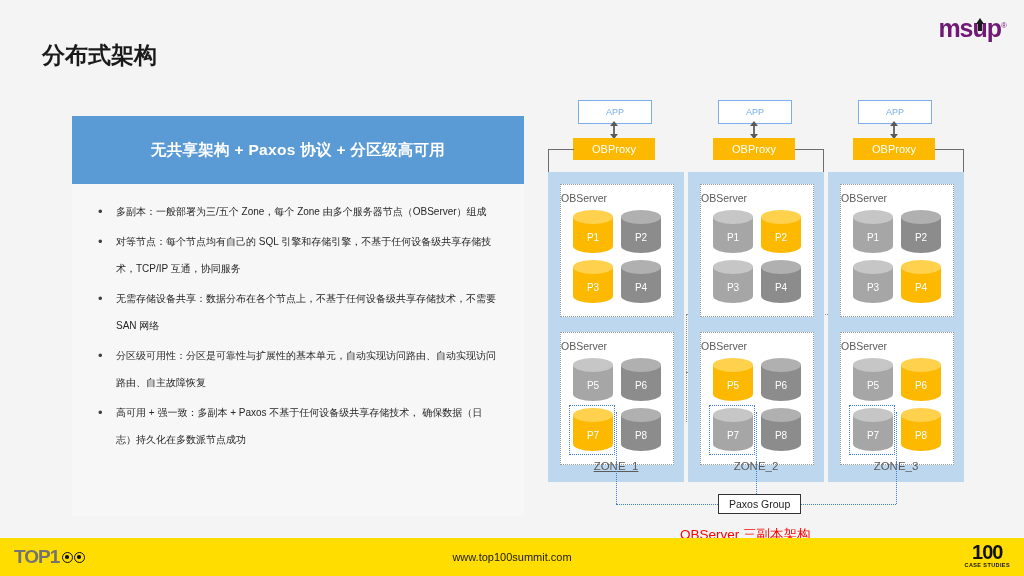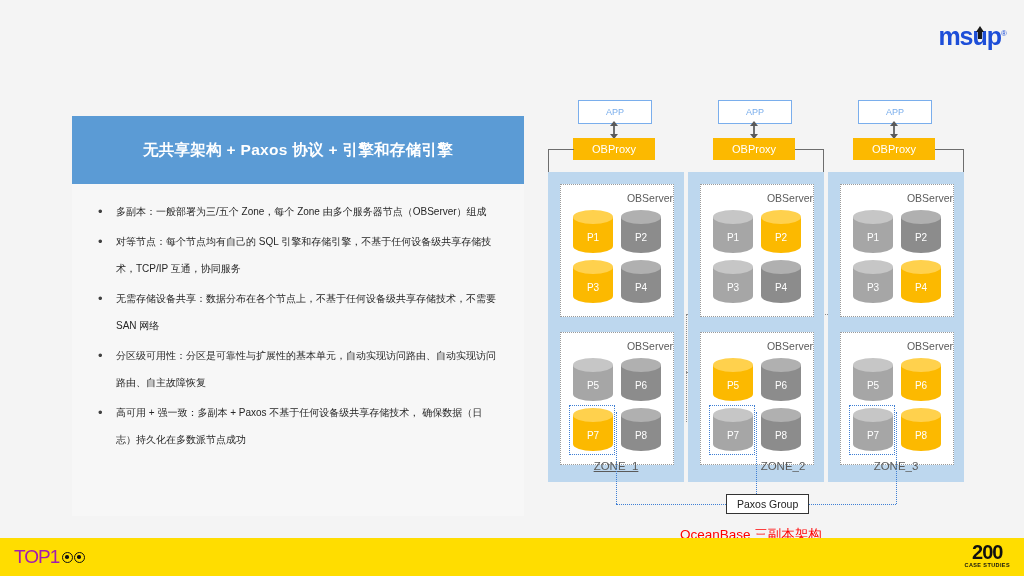--- a/index.html
+++ b/index.html
@@ -5,22 +5,22 @@
   html,body{margin:0;padding:0;}
   body{
     width:1024px;height:576px;position:relative;overflow:hidden;
     background:#f4f4f4;
     font-family:"Liberation Sans","DejaVu Sans",sans-serif;
     -webkit-font-smoothing:antialiased;
   }
   .slide{position:absolute;inset:0;background:#f4f4f4;}
 
   
-  .msup{position:absolute;right:18px;top:24px;font-size:25px;font-weight:bold;
-        letter-spacing:-1px;color:#1d4ed8;line-height:1;}
+  .msup{position:absolute;right:18px;top:16px;font-size:25px;font-weight:bold;
+        letter-spacing:-1px;color:#701a75;line-height:1;}
   .msup .ux{position:relative;display:inline-block;}
   .msup .arrow{position:absolute;left:50%;top:2px;transform:translateX(-50%);
         width:0;height:0;border-left:4px solid transparent;border-right:4px solid transparent;
         border-bottom:6px solid #1a1a1a;}
   .msup .arrow:after{content:"";position:absolute;left:-2px;top:6px;width:4px;height:7px;background:#1a1a1a;}
   .msup .reg{font-size:8px;vertical-align:super;font-weight:normal;}
 
   
   .title{position:absolute;left:42px;top:40px;font-size:23px;font-weight:bold;color:#1a1a1a;}
 
@@ -39,21 +39,21 @@
        color:#7aaeec;font-size:9px;display:flex;align-items:center;justify-content:center;}
   .obproxy{position:absolute;width:82px;height:22px;background:#fcb900;color:#fff;font-size:11px;
        display:flex;align-items:center;justify-content:center;}
   .vconn{position:absolute;width:1.5px;background:#6d6d6d;}
   .arwup,.arwdn{position:absolute;width:0;height:0;border-left:4px solid transparent;border-right:4px solid transparent;}
   .arwup{border-bottom:5px solid #5a5a5a;}
   .arwdn{border-top:5px solid #5a5a5a;}
 
   .zone{position:absolute;width:136px;top:80px;height:310px;background:#bdd7ee;}
   .observer{position:absolute;left:12px;width:112px;background:#fff;border:1px dotted #9a9a9a;}
-  .observer .ostitle{text-align:right;font-size:10.5px;color:#5a5a5a;padding-top:7px;}
+  .observer .ostitle{text-align:left;font-size:10.5px;color:#5a5a5a;padding-top:7px;}
   .grid{display:flex;flex-wrap:wrap;justify-content:center;padding:6px 8px 10px 8px;gap:4px 8px;}
   .cyl{position:relative;width:40px;height:46px;}
   .cyl .body{position:absolute;left:0;top:7px;width:40px;height:36px;border-radius:0 0 20px 20px/0 0 7px 7px;}
   .cyl .top{position:absolute;left:0;top:0;width:40px;height:14px;border-radius:50%;}
   .cyl .lbl{position:absolute;left:0;top:22px;width:40px;text-align:center;font-size:10px;color:#fff;z-index:2;}
   .cyl.y .body{background:#fcb900;} .cyl.y .top{background:#ffd14d;}
   .cyl.g1 .body{background:#a6a6a6;} .cyl.g1 .top{background:#c6c6c6;}
   .cyl.g2 .body{background:#8c8c8c;} .cyl.g2 .top{background:#b0b0b0;}
   .hl{position:absolute;border:1.6px dotted #3f7fd4;}
   .zlabel{position:absolute;width:136px;text-align:center;font-size:11.5px;color:#5a5a5a;}
@@ -62,40 +62,41 @@
   .routearw{position:absolute;width:0;height:0;border-top:4px solid transparent;border-bottom:4px solid transparent;}
   .dotline{position:absolute;border:1.4px dotted #8a8a8a;}
   .bluedot{position:absolute;border:1.4px dotted #3f7fd4;}
   .paxos{position:absolute;background:#fff;border:1.3px solid #333;font-size:10.5px;color:#222;
          display:flex;align-items:center;justify-content:center;padding:3px 10px;}
   .caption{position:absolute;color:#ff0000;font-size:13.5px;}
 
   
   .footer{position:absolute;left:0;bottom:0;width:1024px;height:38px;background:#ffdd00;}
   .footer .url{position:absolute;left:0;right:0;top:13px;text-align:center;font-size:11px;color:#1a1a1a;}
-  .top1{position:absolute;left:14px;top:8px;font-size:19px;font-weight:normal;color:#a21caf;letter-spacing:-1px;}
+  .top1{position:absolute;left:14px;top:8px;font-size:19px;font-weight:bold;color:#737373;letter-spacing:-1px;}
   .eyes{display:inline-block;margin-left:2px;}
   .eye{display:inline-block;width:9px;height:9px;border:1.6px solid #111;border-radius:50%;
        position:relative;margin-left:1px;background:#ffdd00;}
   .eye:after{content:"";position:absolute;left:2px;top:2px;width:3.5px;height:3.5px;background:#111;border-radius:50%;}
   .cs{position:absolute;right:14px;top:5px;text-align:center;color:#111;}
   .cs .num{font-size:20px;font-weight:bold;letter-spacing:-1px;line-height:19px;}
   .cs .sub{font-size:5.5px;letter-spacing:.4px;font-weight:bold;}
 </style>
 </head>
 <body>
 
 <div class="slide">
 
   <div class="msup"><span>ms</span><span class="ux">u<span class="arrow"></span></span><span>p</span><span class="reg">®</span></div>
 
+  <div class="title">分布式架构</div>
 
   <div class="panel">
     <div class="panel-head">
-      <span>无共享架构 + Paxos 协议 + 引擎和存储引擎</span>
+      <span>无共享架构 + Paxos 协议 + 分区级高可用</span>
     </div>
     <div class="bullets">
         <div class="bullet">
           <div class="dot">•</div>
           <div class="btxt">多副本：一般部署为三/五个 Zone，每个 Zone 由多个服务器节点（OBServer）组成</div>
         </div>
         <div class="bullet">
           <div class="dot">•</div>
           <div class="btxt">对等节点：每个节点均有自己的 SQL 引擎和存储引擎，不基于任何设备级共享存储技术，TCP/IP 互通，协同服务</div>
         </div>
@@ -314,32 +315,33 @@
             <div class="cyl y">
               <div class="body"></div>
               <div class="top"></div>
               <div class="lbl">P8</div>
             </div>
           </div>
         </div>
       </div>
 
     <div class="zlabel" style="left:8px;top:368px;text-decoration:underline;">ZONE_1</div>
-    <div class="zlabel" style="left:148px;top:368px;padding-left:27px;">ZONE_2</div>
+    <div class="zlabel" style="left:148px;top:368px;">ZONE_2</div>
     <div class="zlabel" style="left:288px;top:368px;">ZONE_3</div>
 
     <div class="bluedot" style="left:76px;top:320px;width:0;height:92px;border-width:0 0 0 1.4px;"></div>
     <div class="bluedot" style="left:216px;top:320px;width:0;height:92px;border-width:0 0 0 1.4px;"></div>
     <div class="bluedot" style="left:356px;top:320px;width:0;height:92px;border-width:0 0 0 1.4px;"></div>
     <div class="bluedot" style="left:76px;top:412px;width:280px;height:0;border-width:1.4px 0 0 0;"></div>
-    <div class="paxos" style="left:178px;top:402px;margin-left:8px;">Paxos Group</div>
-
-    <div class="caption" style="left:140px;top:434px;">OceanBase 三副本架构</div>
+    <div class="paxos" style="left:178px;top:402px;">Paxos Group</div>
+
+    <div class="caption" style="left:140px;top:434px;">OBServer 三副本架构</div>
   </div>
 
   <div class="footer">
     <div class="top1"><span>TOP1</span><span class="eyes"><span class="eye"></span><span class="eye"></span></span></div>
+    <div class="url">www.top100summit.com</div>
     <div class="cs">
-      <div class="num">200</div>
+      <div class="num">100</div>
       <div class="sub">CASE STUDIES</div>
     </div>
   </div>
 </div>
 
 </body></html>

